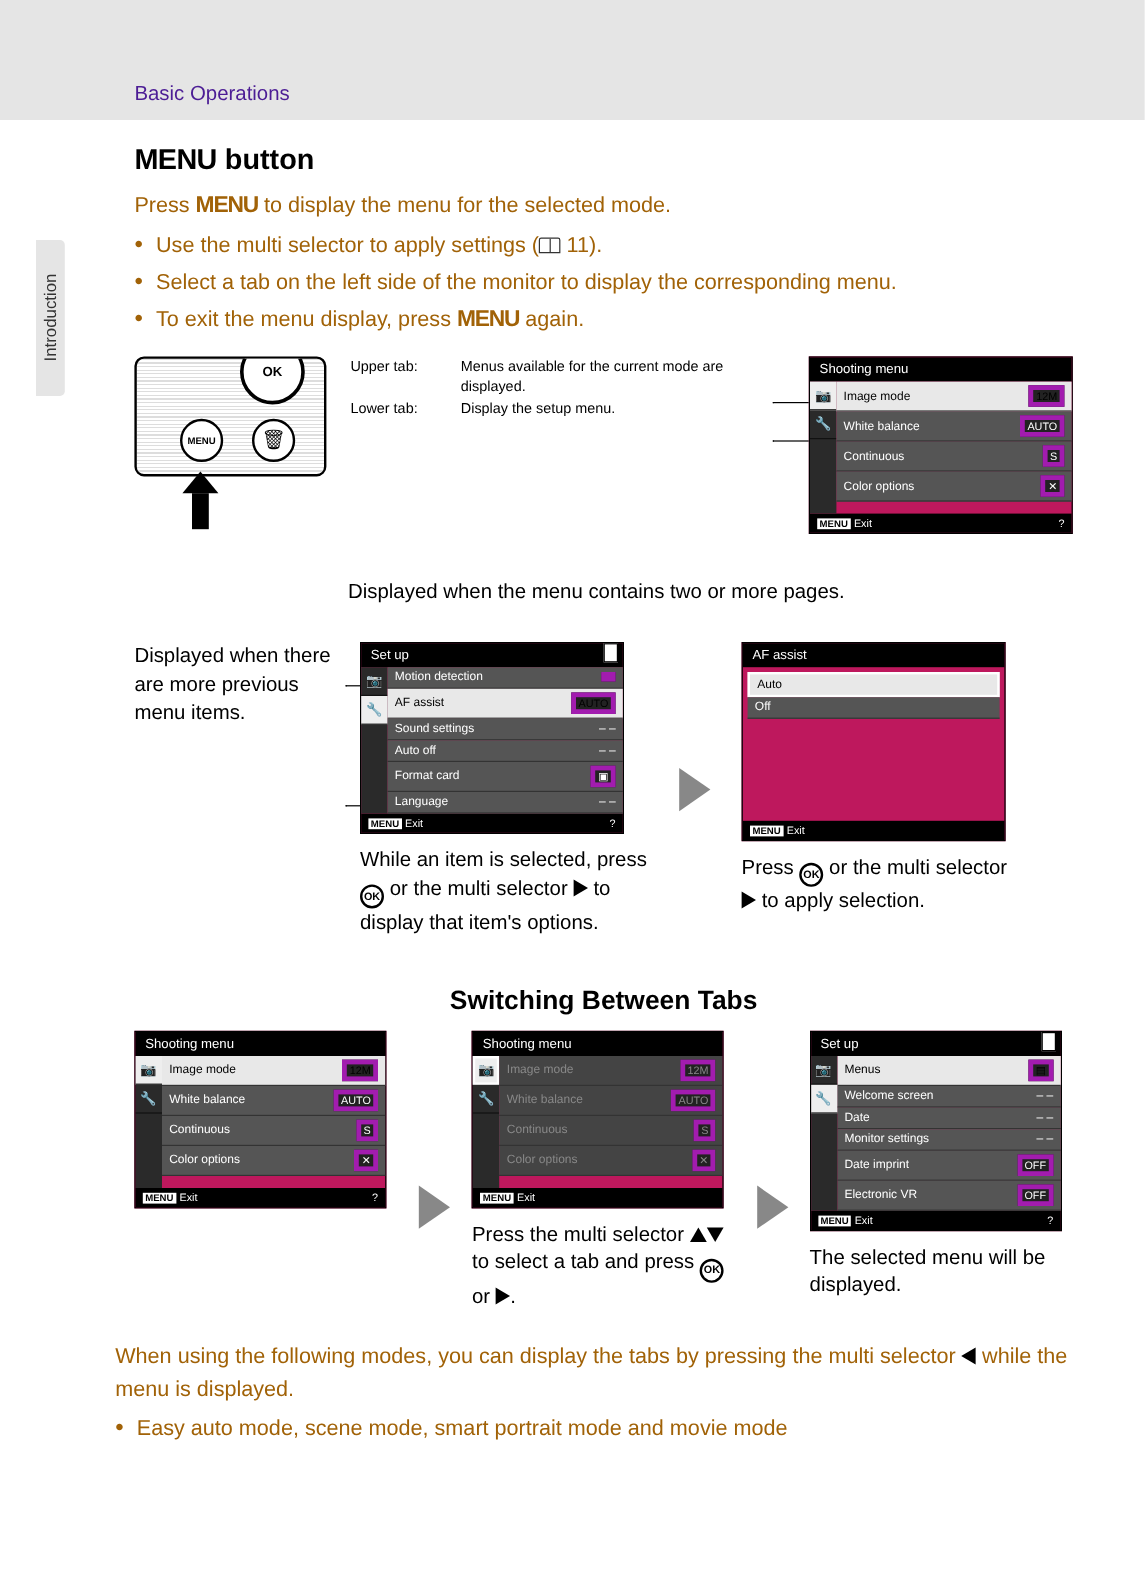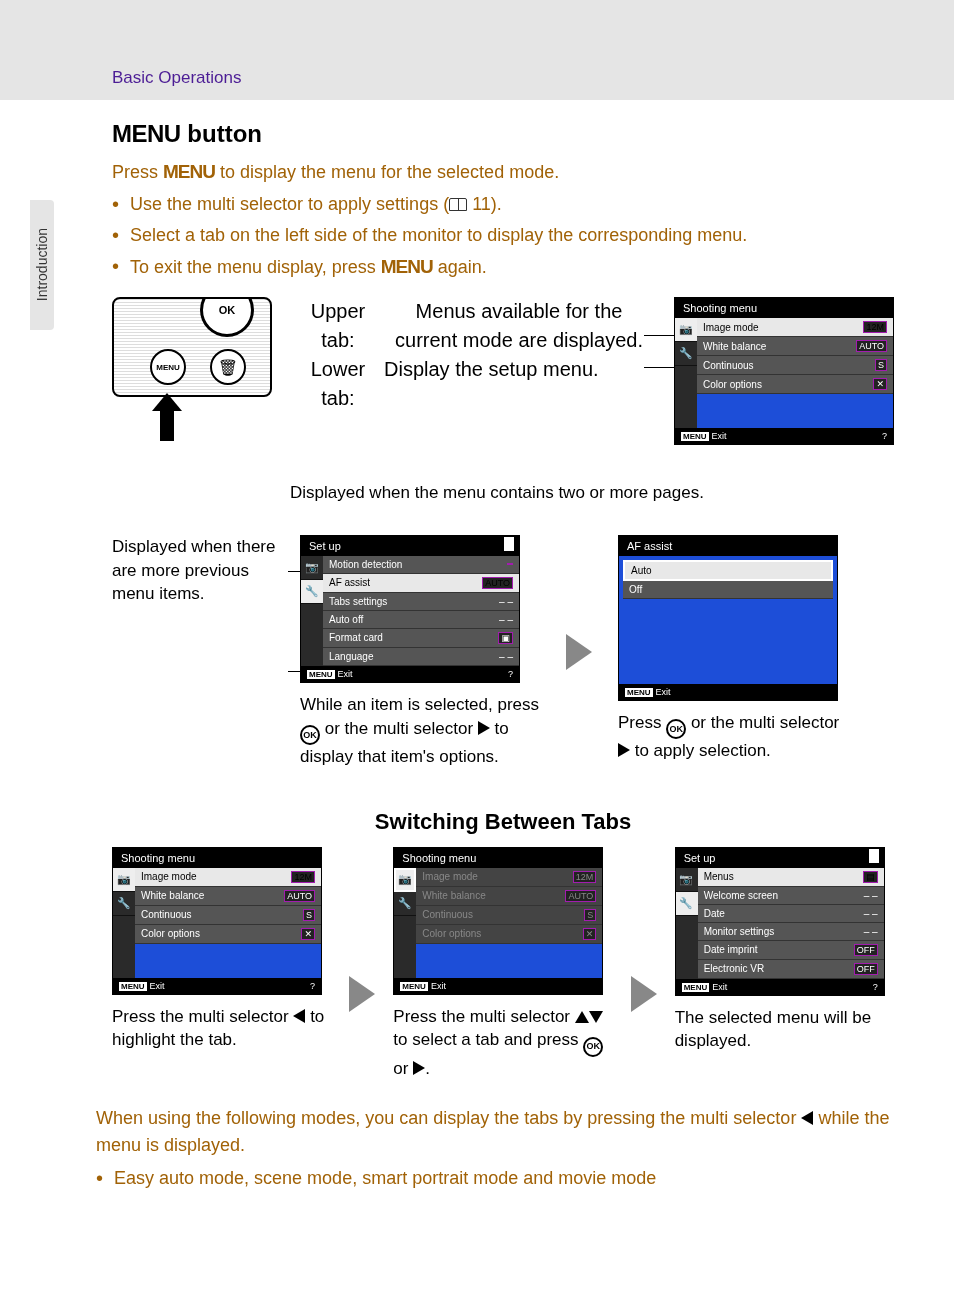--- a/index.html
+++ b/index.html
@@ -28,36 +28,36 @@
   .tri.down { border-left: 7px solid transparent; border-right: 7px solid transparent; border-top: 12px solid #000; }
   .row1 { display: flex; gap: 20px; margin-top: 16px; align-items: flex-start; }
   .camera-illust { width: 160px; height: 140px; position: relative; flex-shrink: 0; }
   .camera-body { position: absolute; inset: 0 0 40px 0; border: 2px solid #000; border-radius: 8px; background: repeating-linear-gradient(0deg,#fff,#fff 2px,#ddd 2px,#ddd 3px); overflow: hidden; }
   .ok-ring { position: absolute; top: -16px; right: 16px; width: 54px; height: 54px; border: 3px solid #000; border-radius: 50%; background:#fff; display:flex; align-items:center; justify-content:center; font-size:11px; font-weight:bold; }
   .menu-btn { position: absolute; bottom: 10px; left: 36px; width: 36px; height: 36px; border: 2.5px solid #000; border-radius: 50%; background:#fff; display:flex; align-items:center; justify-content:center; font-size:8px; font-weight:bold; }
   .trash-btn { position: absolute; bottom: 10px; right: 24px; width: 36px; height: 36px; border: 2.5px solid #000; border-radius: 50%; background:#fff; display:flex; align-items:center; justify-content:center; }
   .arrow-up { position: absolute; bottom: -4px; left: 40px; width: 30px; }
   .arrow-up .shaft { width: 14px; height: 30px; background:#000; margin: 0 auto; }
   .arrow-up .head { width: 0; height: 0; border-left: 15px solid transparent; border-right: 15px solid transparent; border-bottom: 18px solid #000; margin: 0 auto; }
-  .tab-desc { font-size: 20px; line-height: 1.45; flex: 1; text-align: center; }
+  .tab-desc { font-size: 12px; line-height: 1.45; flex: 1; }
   .tab-desc .row { display: flex; }
   .tab-desc .lbl { width: 92px; flex-shrink: 0; }
-  .lcd { border: 1px solid #000; background: #1d4ed8; color: #fff; font-size: 10px; width: 220px; position: relative; }
+  .lcd { border: 1px solid #000; background: #be185d; color: #fff; font-size: 10px; width: 220px; position: relative; }
   .lcd .title { background: #000; padding: 4px 8px; font-size: 11px; }
   .lcd .body { display: flex; min-height: 110px; }
   .lcd .sidebar { width: 22px; background: #2a2a2a; display: flex; flex-direction: column; }
   .lcd .sidebar .sicon { height: 24px; border-bottom: 1px solid #111; display:flex; align-items:center; justify-content:center; font-size:11px; }
   .lcd .sidebar .sicon.active { background: #eee; color:#000; }
   .lcd .rows { flex: 1; }
   .lcd .mrow { display: flex; align-items: center; justify-content: space-between; padding: 3px 6px; border-bottom: 1px solid #333; background: #555; font-size: 10px; }
   .lcd .mrow.sel { background: #e8e8e8; color: #000; }
   .lcd .mrow.dim { color: #888; background: #444; }
   .lcd .footer { background: #000; padding: 3px 6px; display: flex; justify-content: space-between; font-size: 9px; }
   .lcd .footer .mlbl { background:#fff; color:#000; padding:0 2px; font-weight:bold; font-size:8px; margin-right:3px; }
-  .lcd .micon { font-size: 9px; background:#222; border:1px solid #a21caf; padding:0 2px; }
+  .lcd .micon { font-size: 9px; background:#222; border:4px solid #a21caf; padding:0 2px; }
   .lcd .scroll-ind { position:absolute; top:0; right:4px; width:12px; height:16px; background:#fff; border:1px solid #000; }
   .big-arrow { width: 0; height: 0; border-top: 18px solid transparent; border-bottom: 18px solid transparent; border-left: 26px solid #888; align-self: center; margin: 0 8px; }
   .row2 { display: flex; gap: 18px; margin-top: 30px; align-items: flex-start; }
   .row2 .note { font-size: 17px; line-height: 1.4; width: 170px; }
   .row2 .col { display: flex; flex-direction: column; }
   .caption { font-size: 17px; line-height: 1.4; margin-top: 10px; }
   .row3 { display: flex; gap: 10px; align-items: flex-start; margin-top: 8px; }
   .row3 .block { width: 220px; }
   .row3 .lcd { width: 210px; }
   .row3 .big-arrow { margin-top: 60px; }
@@ -173,21 +173,21 @@
           <div class="rows">
             <div class="mrow">
                 <span>Motion detection</span>
                 <span class="micon"></span>
               </div>
             <div class="mrow sel">
                 <span>AF assist</span>
                 <span class="micon">AUTO</span>
               </div>
             <div class="mrow">
-                <span>Tabs settings</span>
+                <span>Sound settings</span>
                 <span>– –</span>
               </div>
             <div class="mrow">
                 <span>Auto off</span>
                 <span>– –</span>
               </div>
             <div class="mrow">
                 <span>Format card</span>
                 <span class="micon">▣</span>
               </div>
@@ -254,21 +254,20 @@
                 <span>Color options</span>
                 <span class="micon">✕</span>
               </div>
           </div>
         </div>
         <div class="footer">
             <span><span class="mlbl">MENU</span><span>Exit</span></span>
             <span>?</span>
           </div>
       </div>
-      <div class="caption">Press the multi selector <span class="tri left"></span> to highlight the tab.</div>
     </div>
     <div class="big-arrow"></div>
     <div class="block">
       <div class="lcd">
         <div class="title">Shooting menu</div>
         <div class="body">
           <div class="sidebar">
               <div class="sicon active" style="outline:2px solid #fff; outline-offset:-2px;">📷</div>
               <div class="sicon">🔧</div>
             </div>

